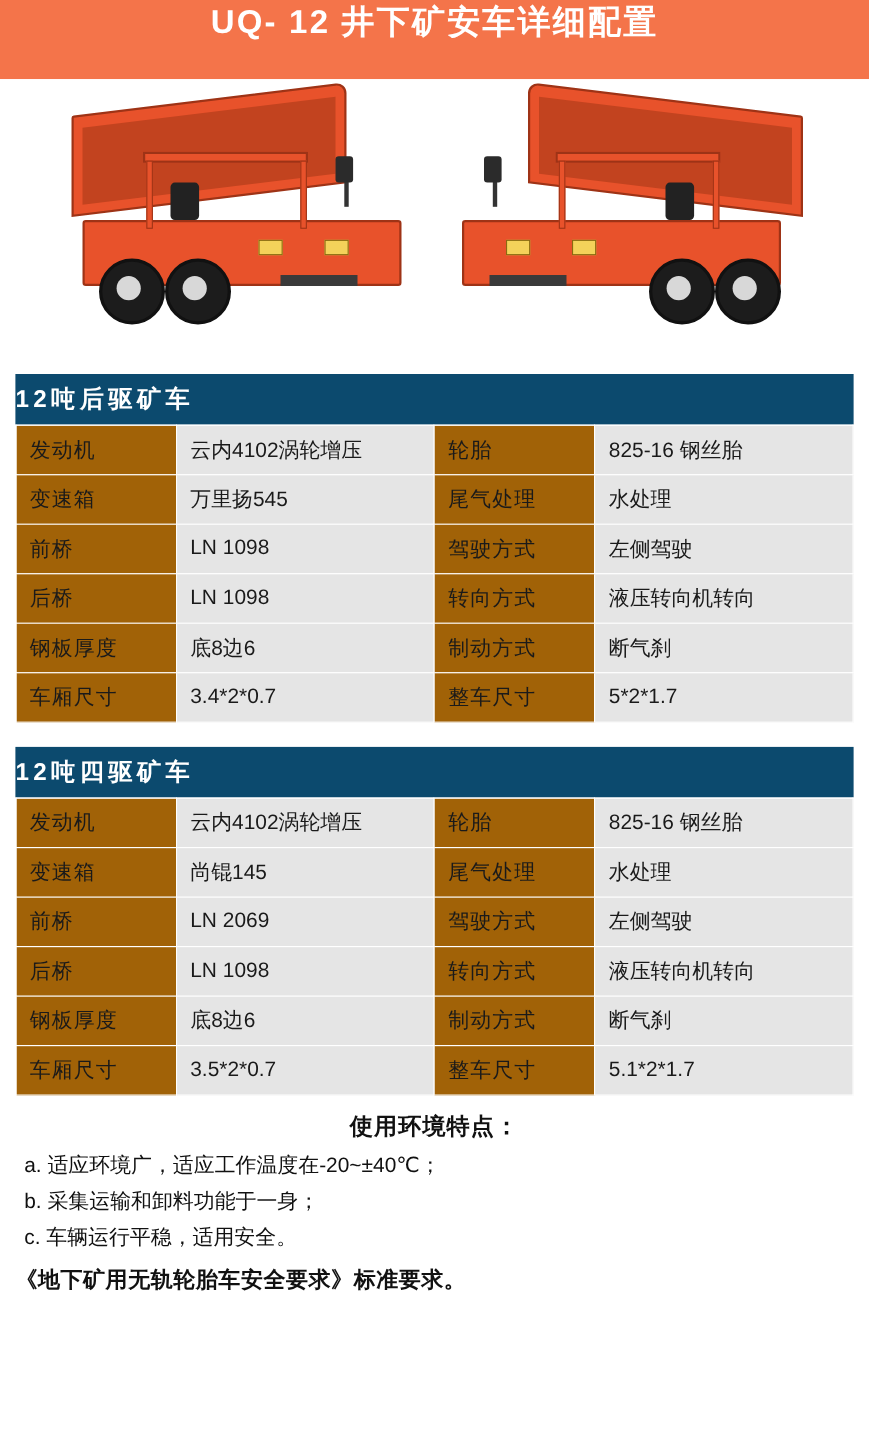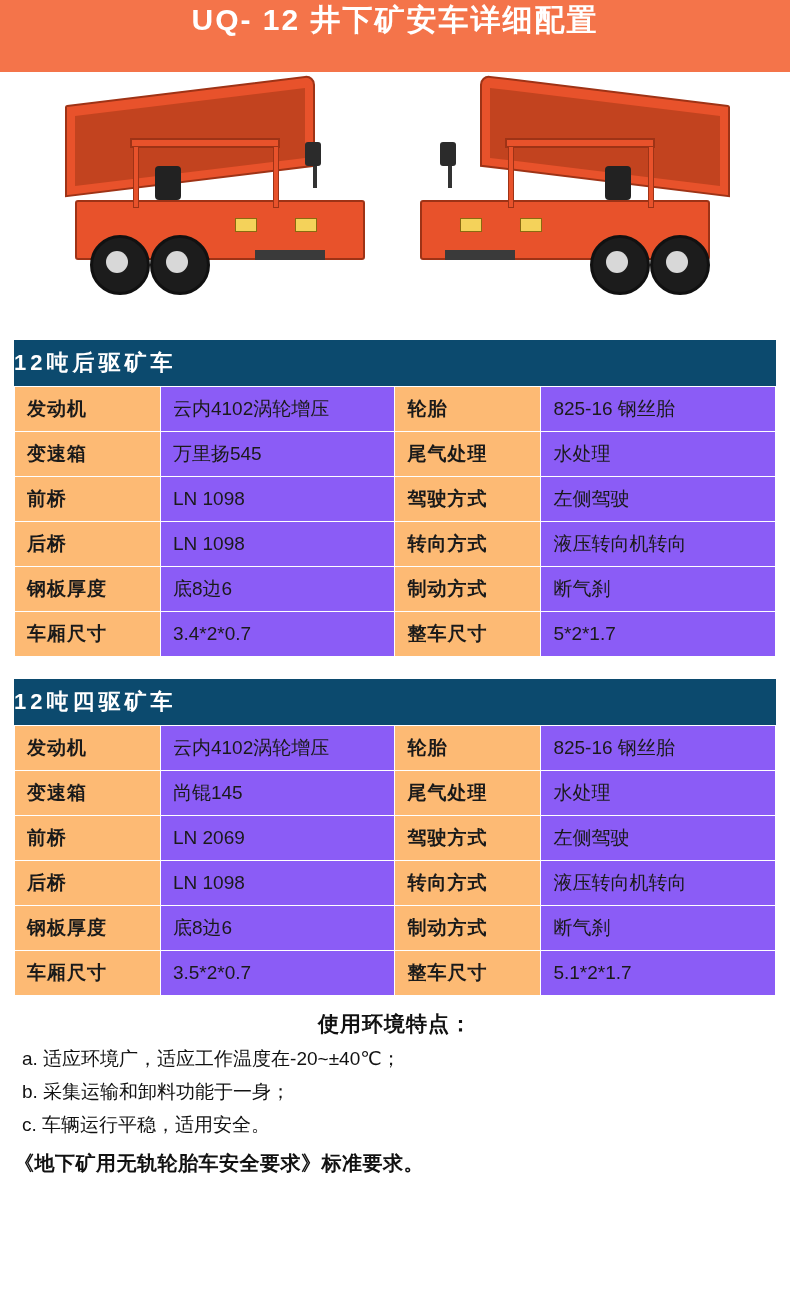--- a/index.html
+++ b/index.html
@@ -172,27 +172,27 @@
   }
   table.spec td {
     height: 45px;
     font-size: 19px;
     color: #1a1a1a;
     padding: 0 12px;
     box-sizing: border-box;
     border: 1px solid #ffffff;
   }
   td.label {
-    background: #fdba74;
-    font-weight: bold;
+    background: #a16207;
+    font-weight: normal;
     width: 140px;
     letter-spacing: 1px;
   }
   td.value {
-    background: #8b5cf6;
+    background: #e5e5e5;
     width: 225px;
   }
   .gap-22 { height: 22px; }
 
   
   .notes {
     width: 762px;
     margin: 0 auto;
     padding-top: 14px;
     color: #111;

